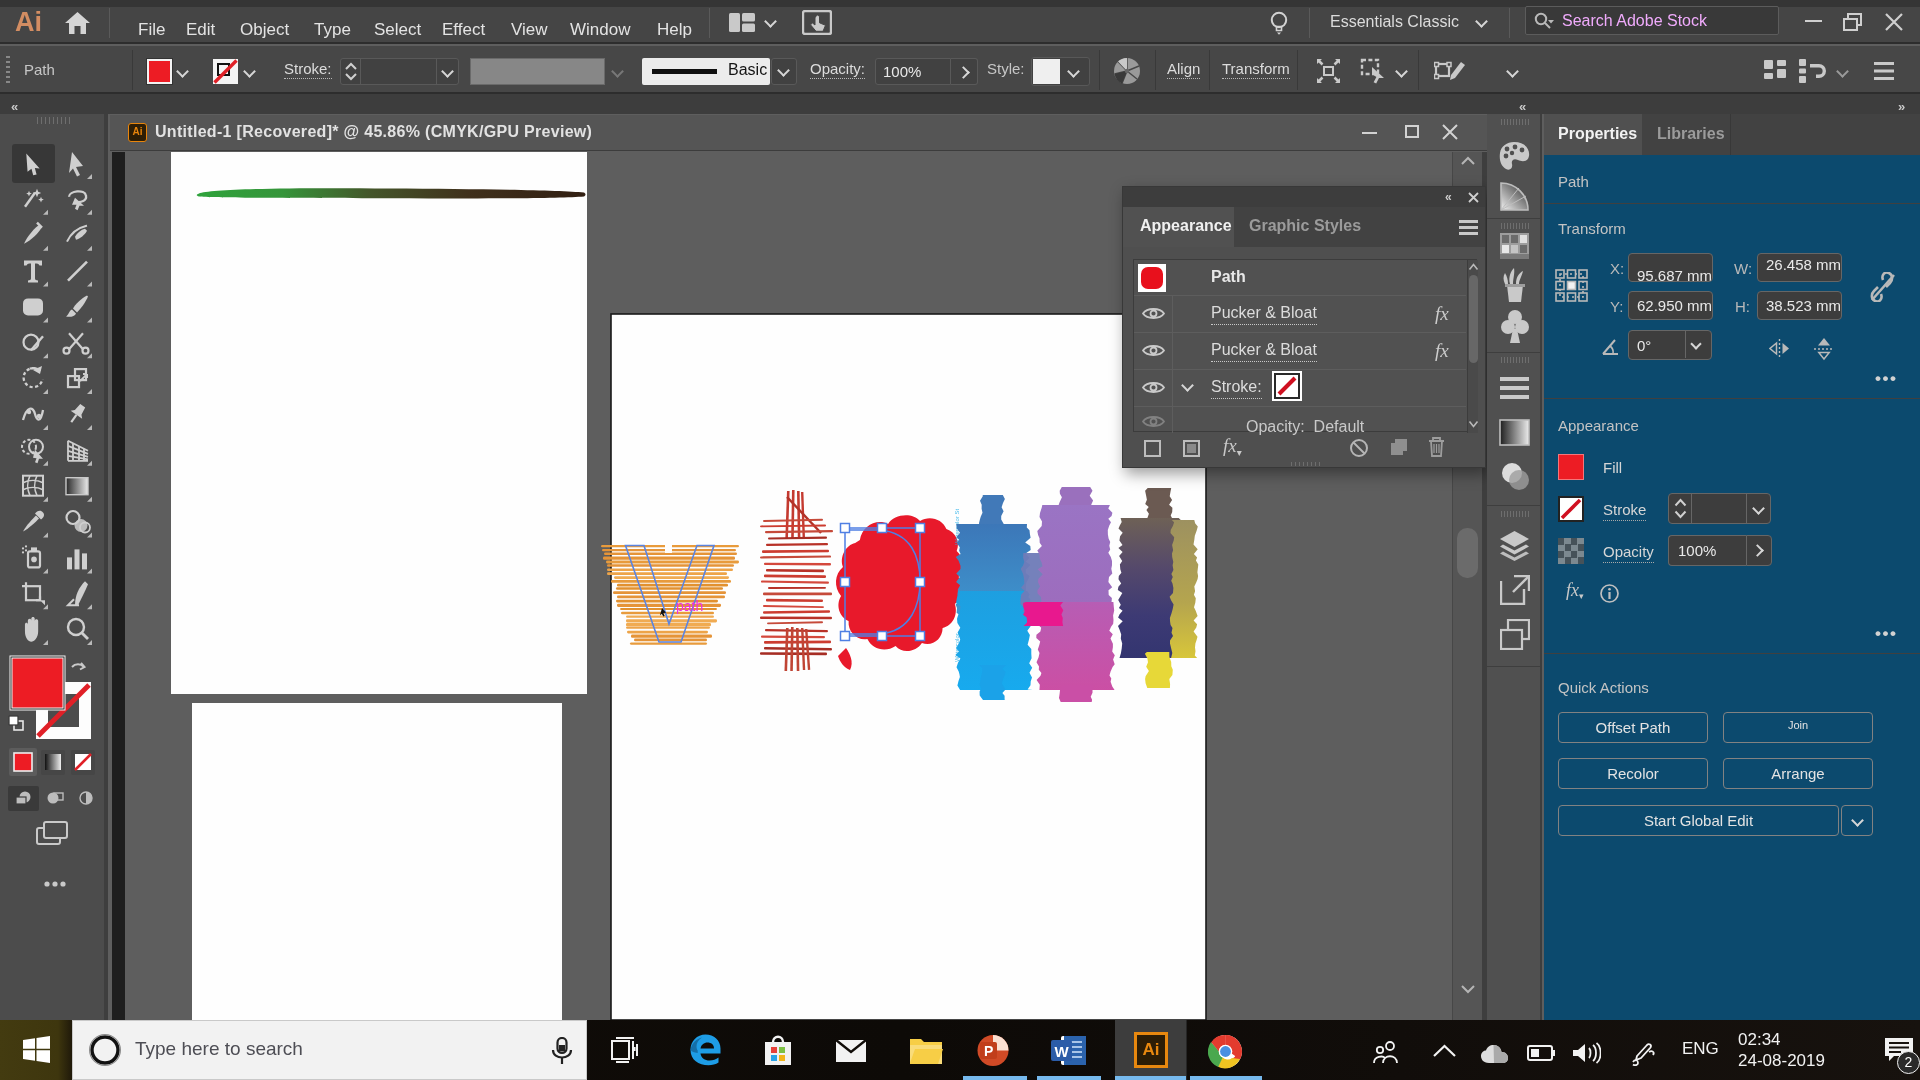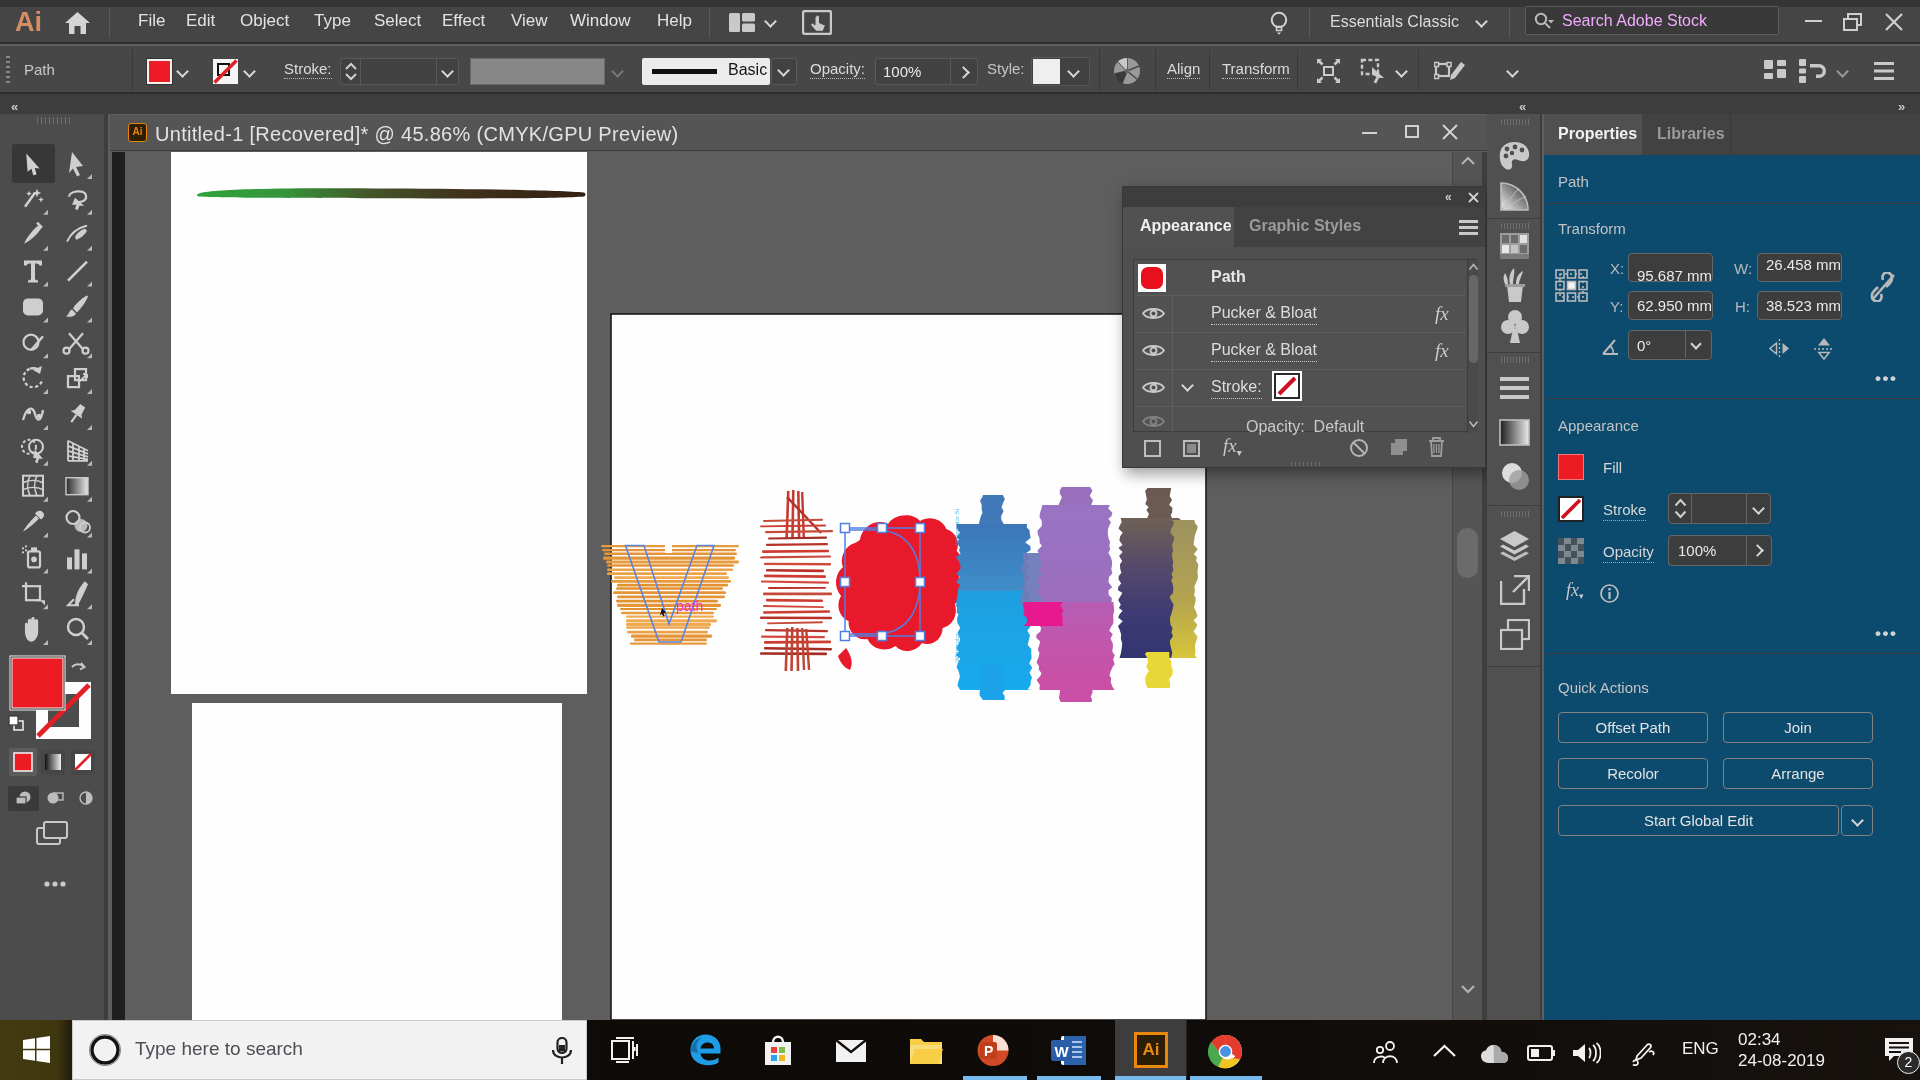--- a/index.html
+++ b/index.html
@@ -10,21 +10,21 @@
 .fieldbox{position:absolute;background:#3d3d3d;border:1px solid #666;border-radius:4px;color:#e9e9e9;font-size:15px}
 </style></head><body>
 
 <div class="abs" id="menubar" style="left:0;top:0;width:1920px;height:44px;background:#454545;border-bottom:2px solid #2d2d2d">
   <div class="abs" style="left:0;top:0;width:1920px;height:7px;background:#353535"></div>
   <div class="abs" style="left:15px;top:7px;font-size:27px;font-weight:bold;color:#d38d62">Ai</div>
   <svg class="abs" style="left:63px;top:11px" width="29" height="24" viewBox="0 0 29 24">
       <path d="M14.5 1 L27 12 L23 12 L23 23 L17.5 23 L17.5 15 L11.5 15 L11.5 23 L6 23 L6 12 L2 12 Z" fill="#d4d4d4"></path>
     </svg>
   <div class="sep-v" style="left:109px;top:8px;height:30px;background:#5a5a5a"></div>
-  <div class="abs" style="left:0;top:11px;width:1536px;height:22px;color:#e3e3e3;font-size:17px">
+  <div class="abs" style="left:0;top:20px;width:1536px;height:22px;color:#e3e3e3;font-size:17px">
     <span class="abs" style="left:138px">File</span>
     <span class="abs" style="left:186px">Edit</span>
     <span class="abs" style="left:240px">Object</span>
     <span class="abs" style="left:314px">Type</span>
     <span class="abs" style="left:374px">Select</span>
     <span class="abs" style="left:442px">Effect</span>
     <span class="abs" style="left:511px">View</span>
     <span class="abs" style="left:570px">Window</span>
     <span class="abs" style="left:657px">Help</span>
   </div>
@@ -418,21 +418,21 @@
           <circle cx="55" cy="770" r="2.6"></circle>
           <circle cx="63" cy="770" r="2.6"></circle>
         </g>
 </svg></div>
 </div>
 
 <div class="abs" id="docwin" style="left:110px;top:115px;width:1377px;height:905px;background:#5e5e5e">
 
   <div class="abs" style="left:0;top:0;width:1377px;height:36px;background:#555555;border-bottom:1px solid #3c3c3c">
     <div class="abs" style="left:18px;top:8px;width:19px;height:19px;background:#2d1e06;border:1.5px solid #e8850c;border-radius:3px;color:#e8850c;font-size:10px;font-weight:bold;text-align:center;line-height:16px">Ai</div>
-    <div class="abs" style="left:45px;top:8px;font-size:20px;font-weight:normal;color:#e2e2e2;letter-spacing:0.3px">Untitled-1 [Recovered]* @ 45.86% (CMYK/GPU Preview)</div>
+    <div class="abs" style="left:45px;top:8px;font-size:16px;font-weight:bold;color:#e2e2e2;letter-spacing:0.3px">Untitled-1 [Recovered]* @ 45.86% (CMYK/GPU Preview)</div>
     <div class="abs" style="left:1252px;top:17px;width:15px;height:2px;background:#d2d2d2"></div>
     <div class="abs" style="left:1295px;top:10px;width:14px;height:13px;border:2px solid #d2d2d2"></div>
     <svg class="abs" style="left:1332px;top:9px" width="16" height="16" viewBox="0 0 16 16">
         <path d="M1 1 L15 15 M15 1 L1 15" stroke="#d2d2d2" stroke-width="2"></path>
       </svg>
   </div>
 
   <div class="abs" style="left:2px;top:37px;width:13px;height:868px;background:#1e1e1e"></div>
 
   <div class="abs" id="canvas" style="left:15px;top:37px;width:1327px;height:868px;overflow:hidden">
@@ -894,21 +894,21 @@
   <div class="abs" style="left:22px;top:466px;font-size:18px;font-style:italic;color:#c9c9c9;font-family:'Liberation Serif',serif">fx<span style="font-size:9px;font-style:normal;vertical-align:-3px">▾</span></div>
   <svg class="abs" style="left:56px;top:470px" width="19" height="19" viewBox="0 0 19 19">
     <circle cx="9.5" cy="9.5" r="8.5" fill="none" stroke="#c0c0c0" stroke-width="1.7"></circle>
     <circle cx="9.5" cy="5.2" r="1.3" fill="#c0c0c0"></circle>
     <rect x="8.4" y="8" width="2.2" height="7" fill="#c0c0c0"></rect>
   </svg>
   <div class="abs" style="left:331px;top:510px;color:#d2d2d2;font-size:17px;letter-spacing:1.5px;font-weight:bold">•••</div>
   <div class="abs" style="left:0;top:539px;width:376px;height:1px;background:#404040"></div>
   <div class="abs" style="left:14px;top:565px;font-size:15px;color:#c3c3c3">Quick Actions</div>
   <div class="abs" style="left:14px;top:598px;width:150px;height:31px;border:1px solid #828282;border-radius:4px;color:#e3e3e3;font-size:15px;text-align:center;padding-top:6px">Offset Path</div>
-  <div class="abs" style="left:179px;top:598px;width:150px;height:31px;border:1px solid #828282;border-radius:4px;color:#e3e3e3;font-size:15px;text-align:center;padding-top:6px">Join</div>
+  <div class="abs" style="left:179px;top:598px;width:150px;height:31px;border:1px solid #828282;border-radius:4px;color:#e3e3e3;font-size:11px;text-align:center;padding-top:6px">Join</div>
   <div class="abs" style="left:14px;top:644px;width:150px;height:31px;border:1px solid #828282;border-radius:4px;color:#e3e3e3;font-size:15px;text-align:center;padding-top:6px">Recolor</div>
   <div class="abs" style="left:179px;top:644px;width:150px;height:31px;border:1px solid #828282;border-radius:4px;color:#e3e3e3;font-size:15px;text-align:center;padding-top:6px">Arrange</div>
   <div class="abs" style="left:14px;top:691px;width:281px;height:31px;border:1px solid #828282;border-radius:4px;color:#e3e3e3;font-size:15px;text-align:center;padding-top:6px">Start Global Edit</div>
   <div class="abs" style="left:297px;top:691px;width:32px;height:31px;border:1px solid #828282;border-radius:4px">
     <div class="chev abs" style="left:11px;top:10px"></div>
   </div>
 </div>
 
 <div class="abs" id="taskbar" style="left:0;top:1020px;width:1920px;height:60px;background:linear-gradient(90deg,#433b10 0,#3e360e 58px,#191309 75px,#100c08 400px,#0d0a07 900px,#110d0a 1400px,#17120e 1920px)">
 

